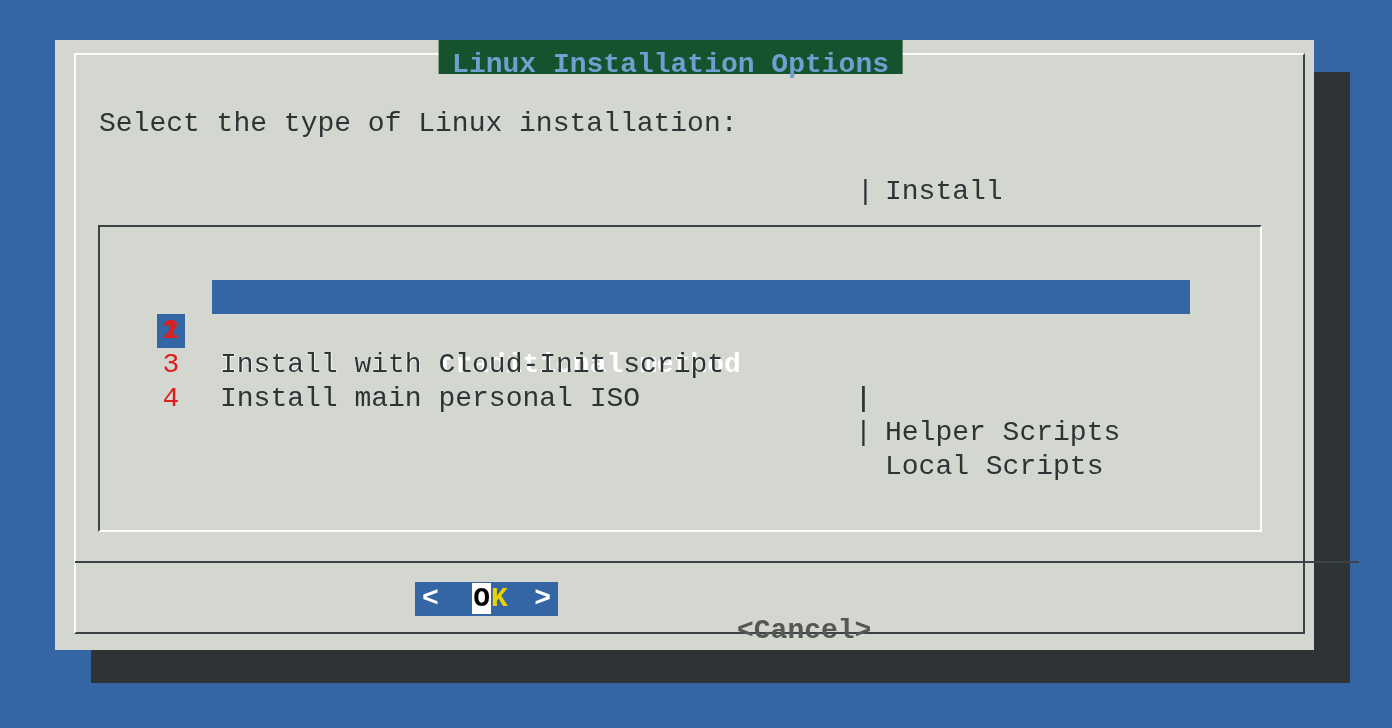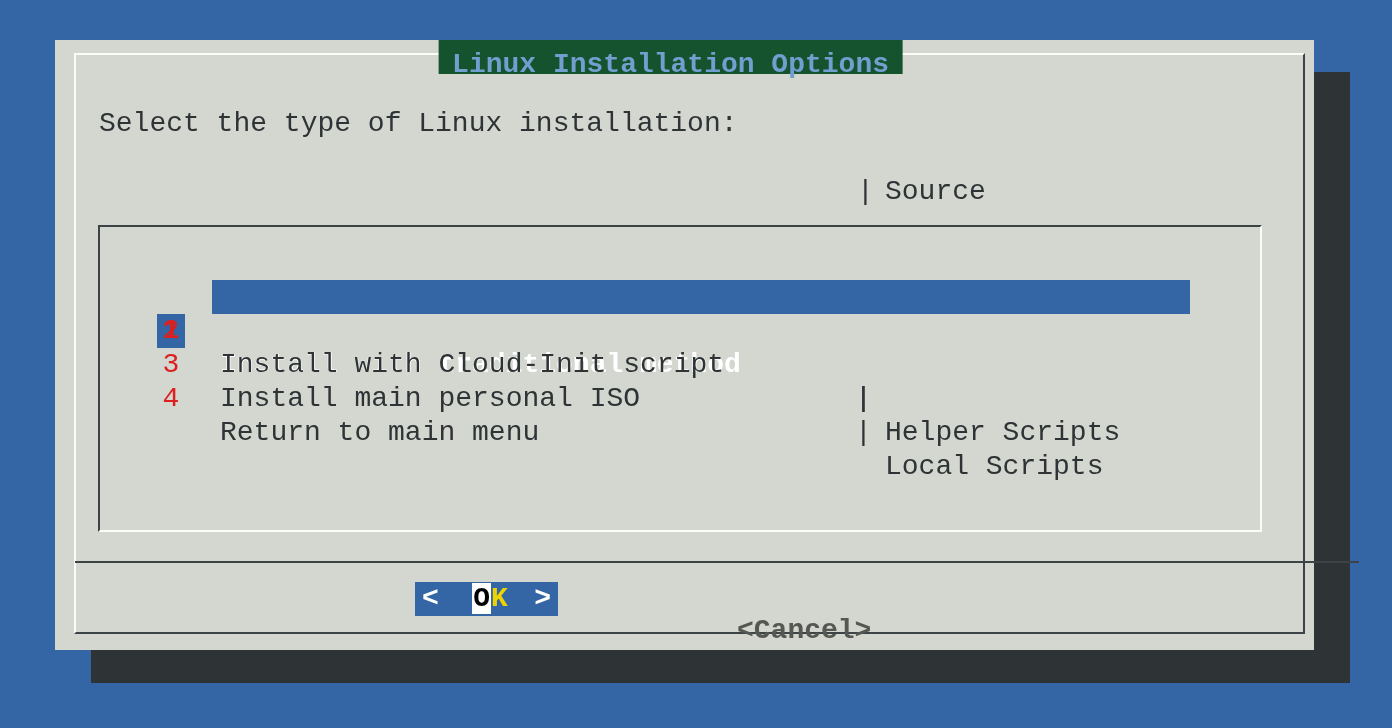--- a/index.html
+++ b/index.html
@@ -153,21 +153,21 @@
 
   <div class="dialog">
 
     <div class="dialog-border"></div>
 
     <div class="title">Linux Installation Options</div>
 
     <div class="prompt">Select the type of Linux installation:</div>
 
     <div class="col-header sep">|</div>
-    <div class="col-header source">Source</div>
+    <div class="col-header source">Install</div>
 
     <div class="listbox">
 
       <div class="menu-row selected" style="top:19px;">
         <span class="hl-bar"></span>
         <span class="tag">1</span>
         <span class="desc">Install with traditional method</span>
         <span class="vsep">|</span>
       </div>
 
@@ -180,21 +180,20 @@
 
       <div class="menu-row" style="top:87px;">
         <span class="tag">3</span>
         <span class="desc">Install main personal ISO</span>
         <span class="vsep">|</span>
         <span class="source">Local Scripts</span>
       </div>
 
       <div class="menu-row" style="top:121px;">
         <span class="tag">4</span>
-        <span class="desc">Return to main menu</span>
         <span class="vsep"></span>
         <span class="source"></span>
       </div>
 
     </div>
 
     <div class="btn-separator"></div>
 
     <div class="btn-row">
 

